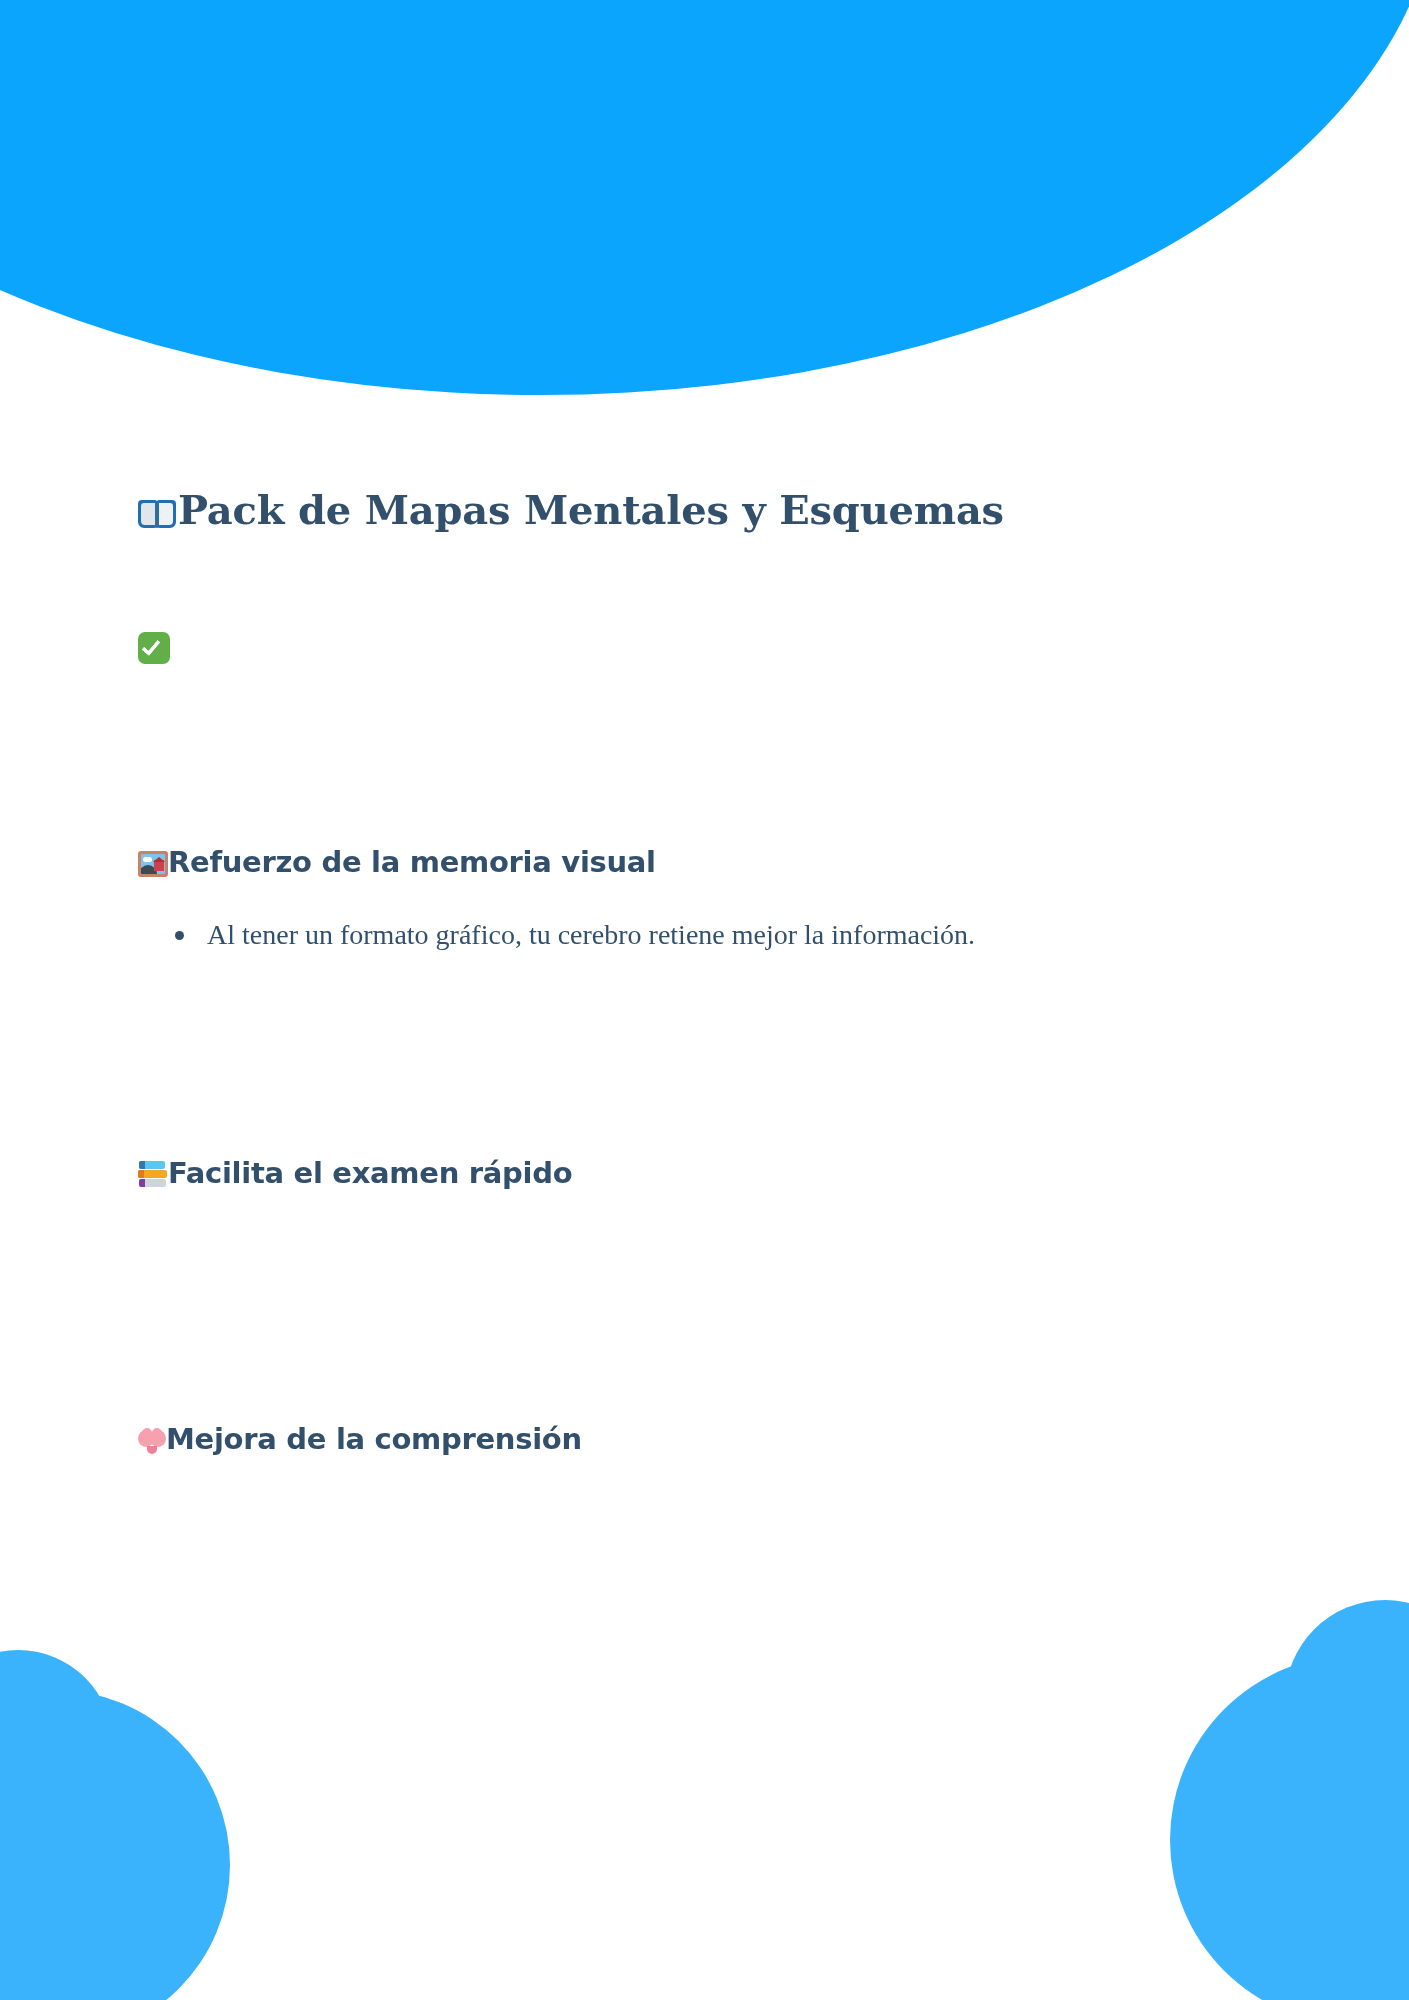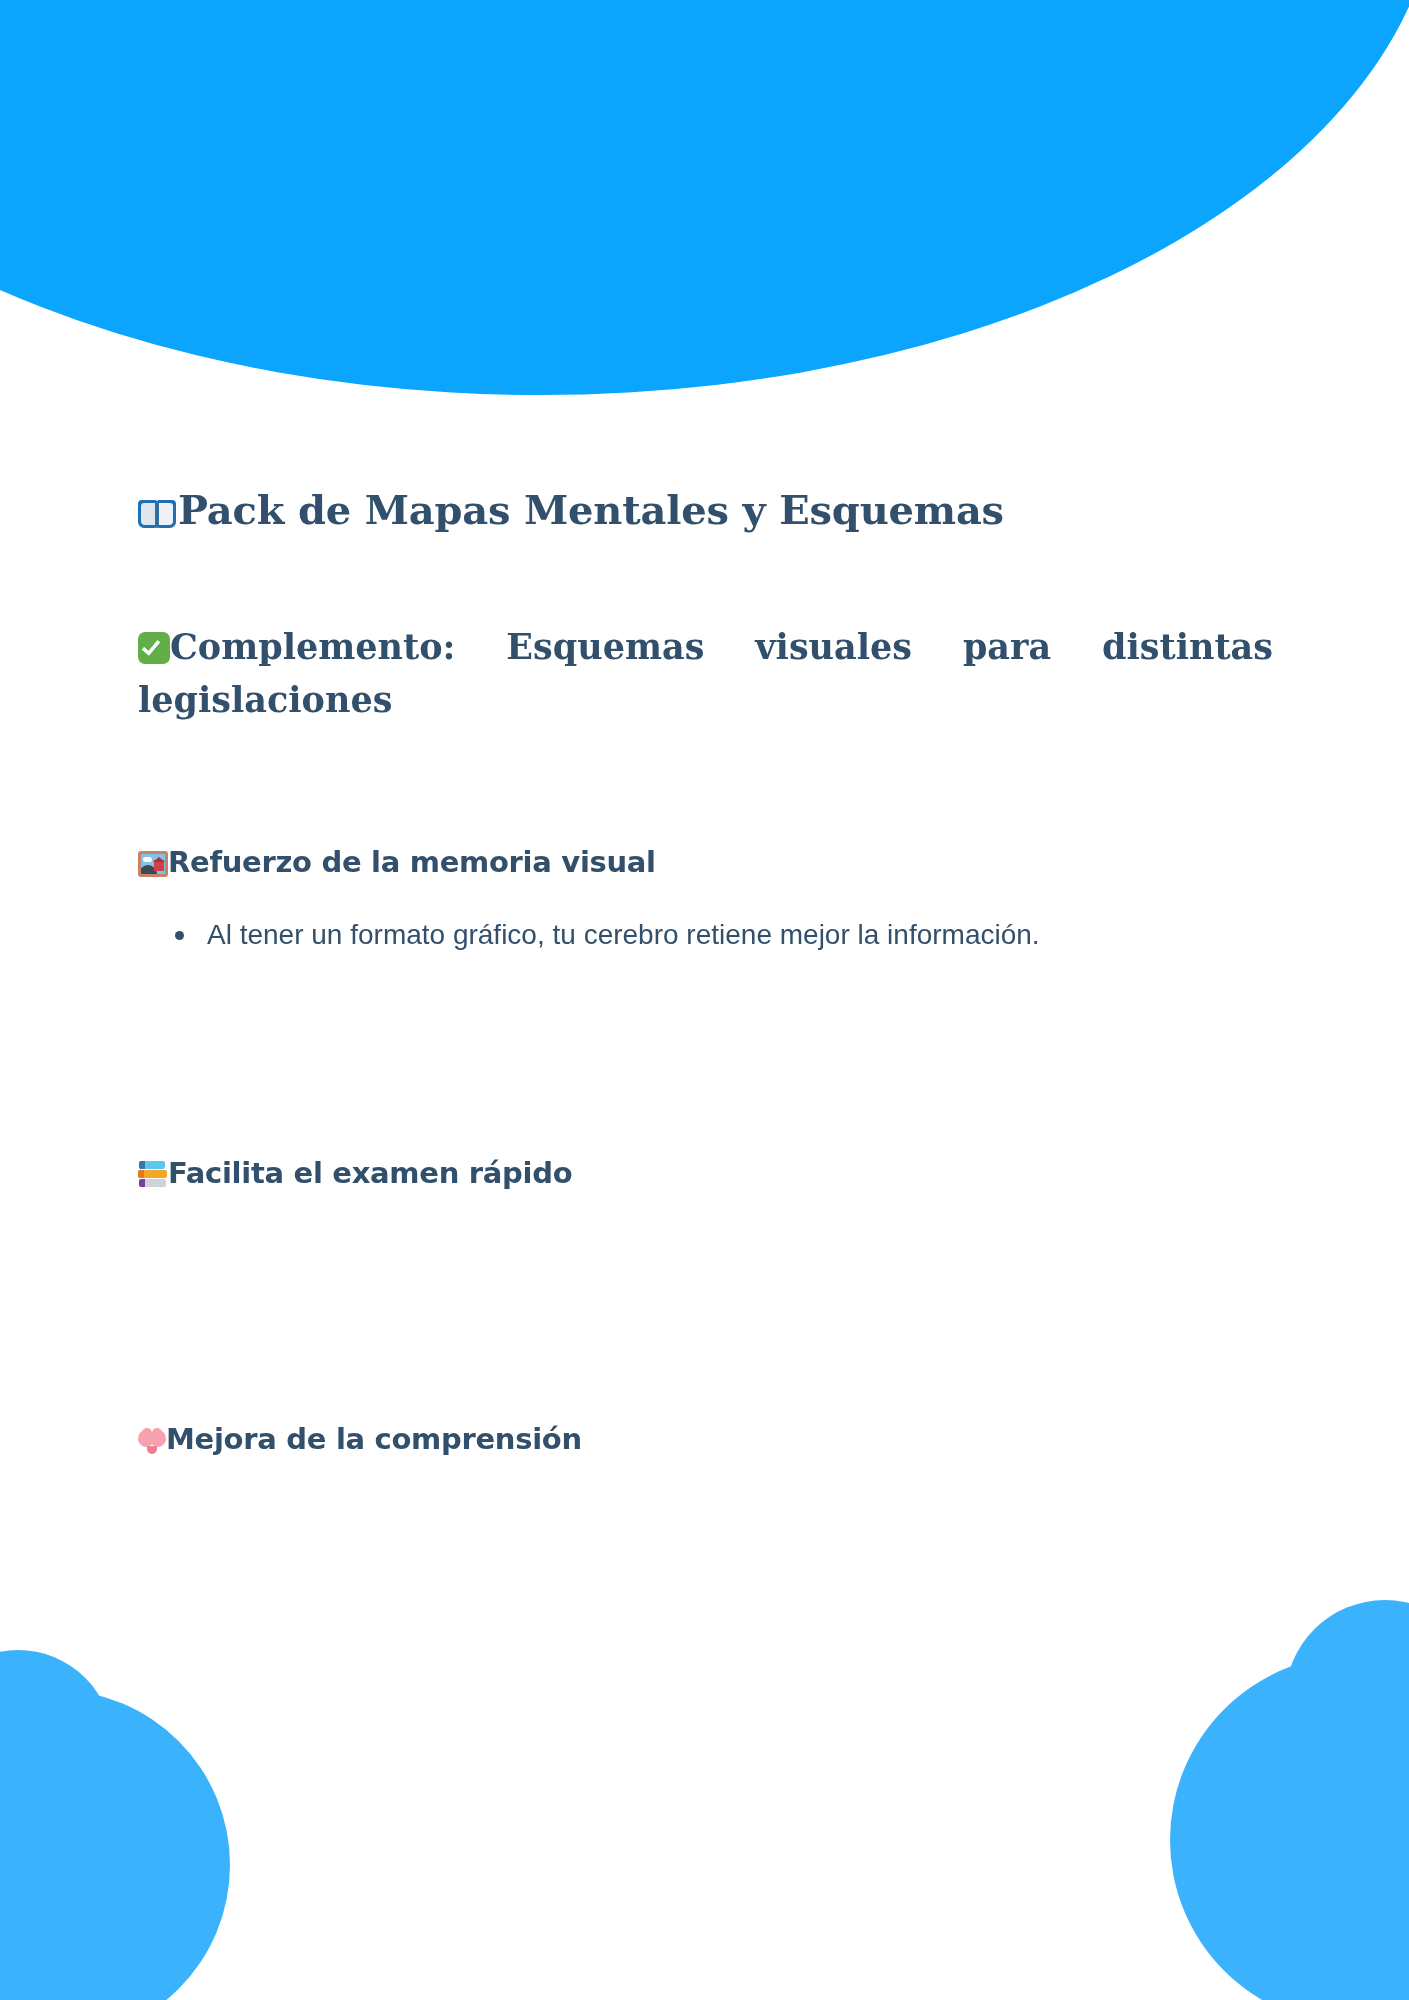--- a/index.html
+++ b/index.html
@@ -59,21 +59,21 @@
     color:#32506c;
     letter-spacing:-0.3px;
     white-space:nowrap;
     margin-top:44px;
   }
 
   .bullet-list { list-style:none; margin-top:24px; }
   .bullet-item {
     position:relative;
     padding-left:69px;
-    font-family:Liberation Sans, sans-serif;
+    font-family:Liberation Serif, serif;
     font-weight:300;
     font-size:28px;
     line-height:2.2;
     color:#32506c;
     text-align:justify;
     text-align-last:left;
   }
   .bullet-item::before {
     content:"";
     position:absolute;
@@ -162,21 +162,21 @@
 
   <h1 class="doc-title">
     <span class="e-open-book">
       <i class="lp"></i><i class="rp"></i><i class="lpg"></i><i class="rpg"></i><i class="spine"></i>
     </span><span>Pack de Mapas Mentales y Esquemas</span>
   </h1>
 
   <p class="subtitle">
     <span class="e-check">
       <span class="bg"></span><span class="tick"></span>
-    </span><span>Complemento: Esquemas visuales para distintas legislaciones</span>
+    </span>
   </p>
 
   <div class="section" style="top:800px;">
     <h2 class="section-heading">
       <span class="e-frame">
         <span class="fr"></span><span class="sky">
             <span class="cloud"></span>
             <span class="hill"></span>
             <span class="house"></span>
             <span class="roof"></span>

